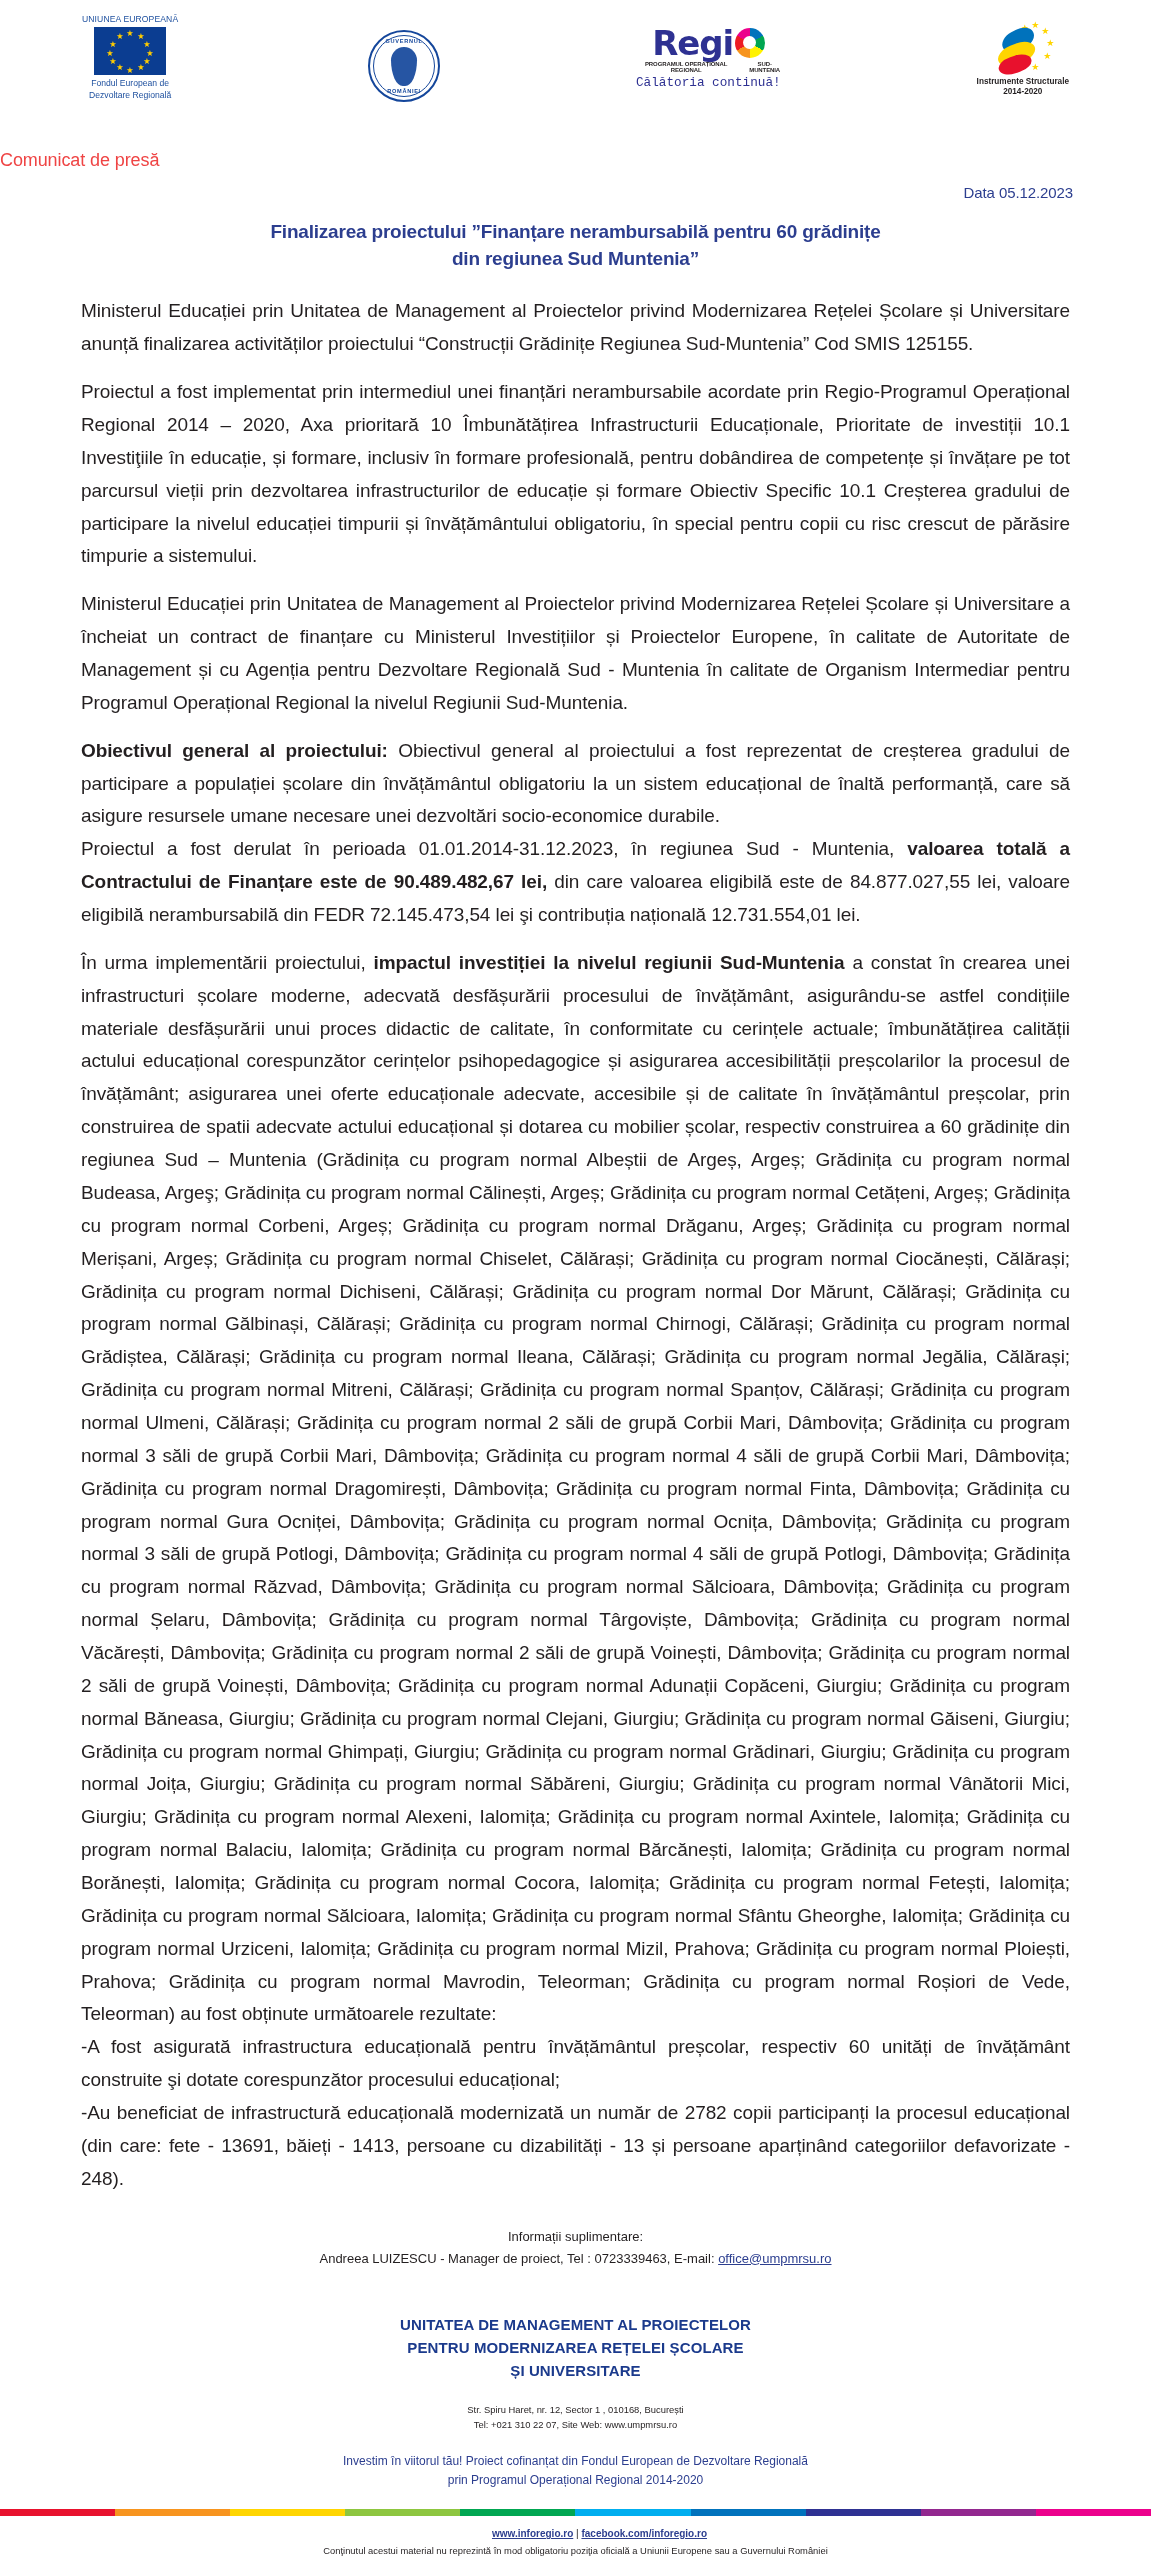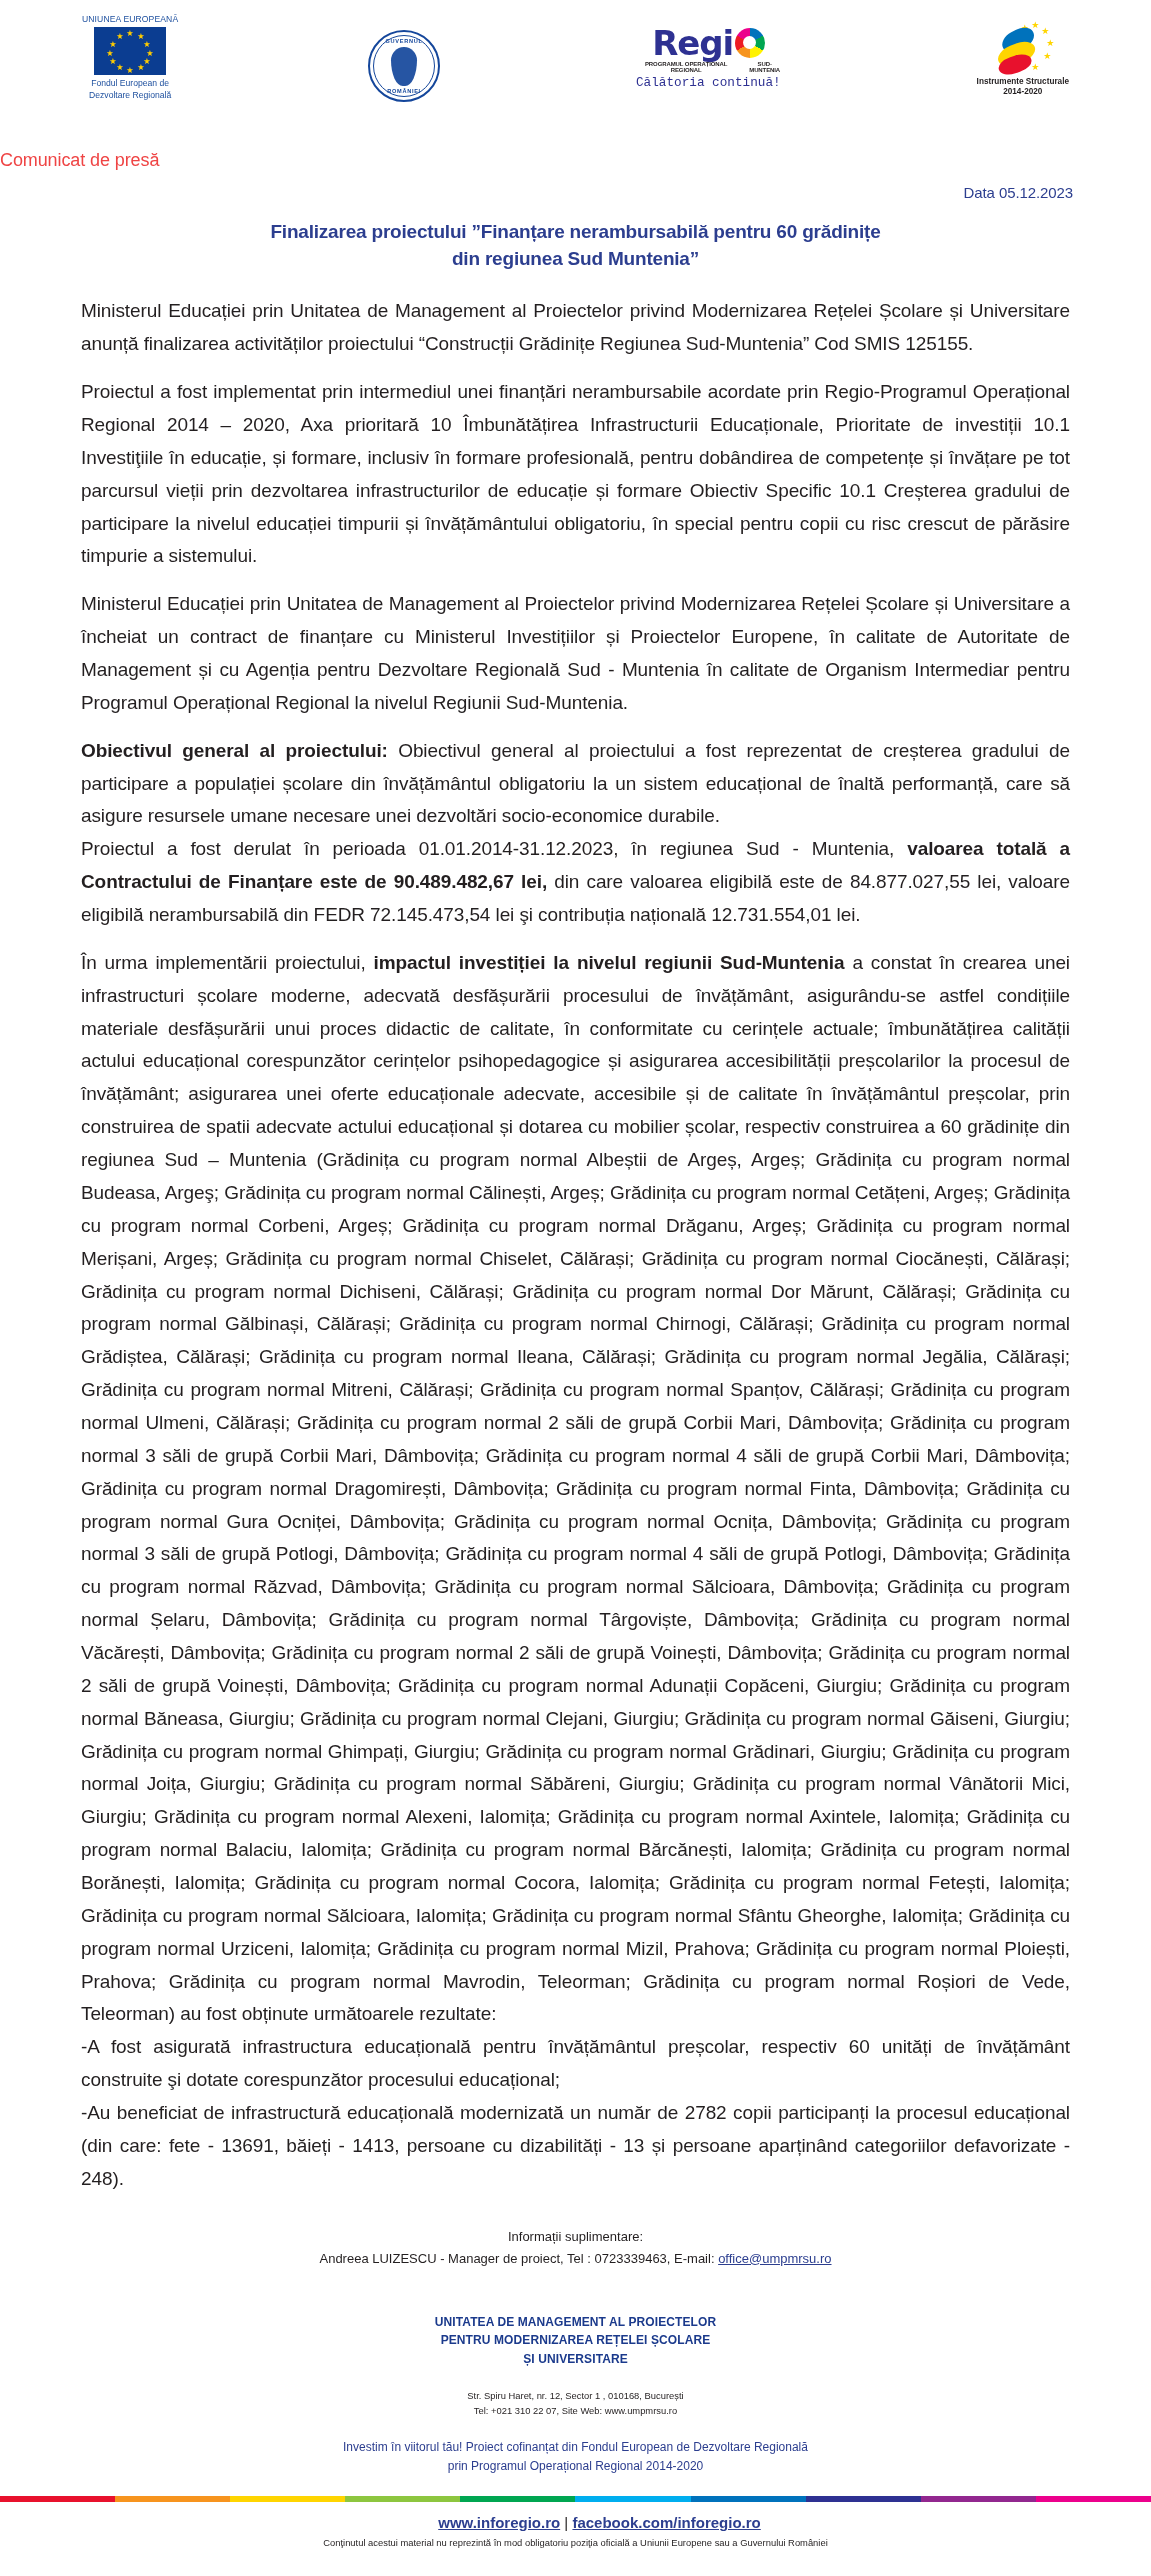--- a/index.html
+++ b/index.html
@@ -131,36 +131,36 @@
   .mail { color: #2c3e8f; text-decoration: underline; }
 
   
   .ministry { text-align: center; margin-top: 43px; }
   .ministry-row { display:flex; align-items:center; justify-content:center; gap: 10.5px; }
   .ministry-name {
     font-size: 19.5px; color: #1b3a8c; letter-spacing: 0.7px;
     font-family: "Liberation Serif", serif; font-variant: small-caps;
   }
   .ministry-sub {
-    font-size: 12px; font-weight: bold;
+    font-size: 15px; font-weight: bold;
     color: #1b3a8c; line-height: 1.55; letter-spacing: 0.1px;
   }
   .ministry-addr {
     margin-top: 19.5px; font-size: 9.4px; color: #231f20; line-height: 1.6;
   }
   .invest-line {
     margin-top: 19.5px; font-size: 12px; color: #2c3e8f; line-height: 1.6;
     text-align: center;
   }
 
   
   .rainbow { display: flex; height: 6.7px; width: 100%; margin-top: 19.5px; }
   .rainbow div { flex: 1 1 0; }
   .site-line {
-    text-align: center; margin-top: 12px; font-size: 15px;
+    text-align: center; margin-top: 12px; font-size: 10px;
     color: #2c3e8f; font-weight: bold; padding-left: 48px;
   }
   .site-line .sep { color: #231f20; font-weight: normal; }
   .disclaimer {
     text-align: center; margin-top: 6px; font-size: 9.4px; color: #231f20;
     padding-bottom: 18px;
   }
 </style>
 </head>
 <body>

